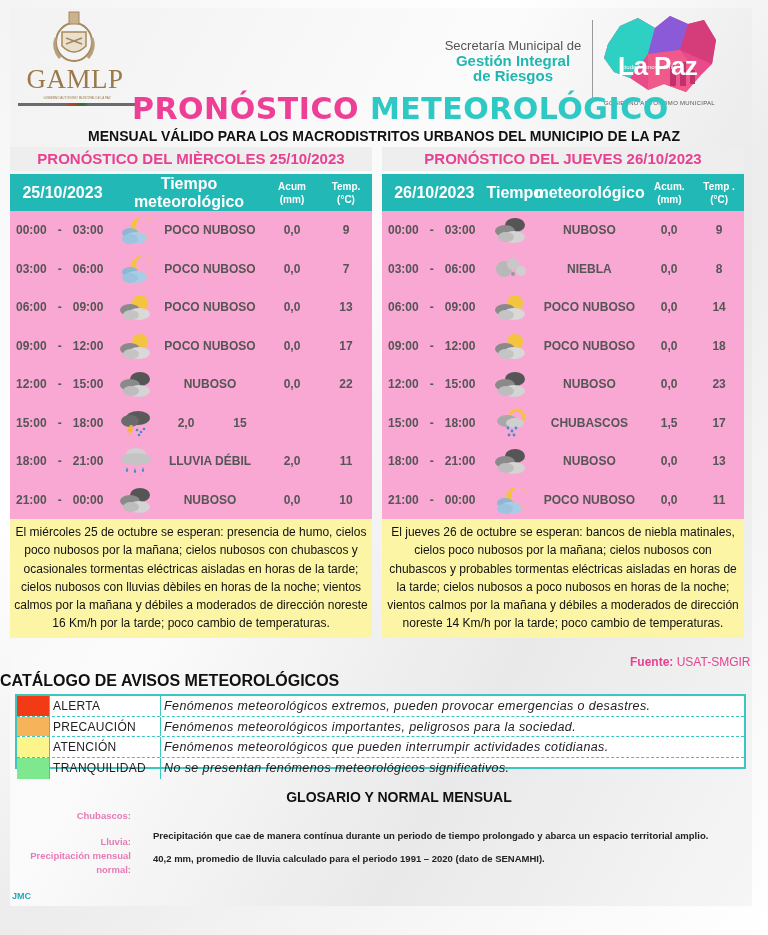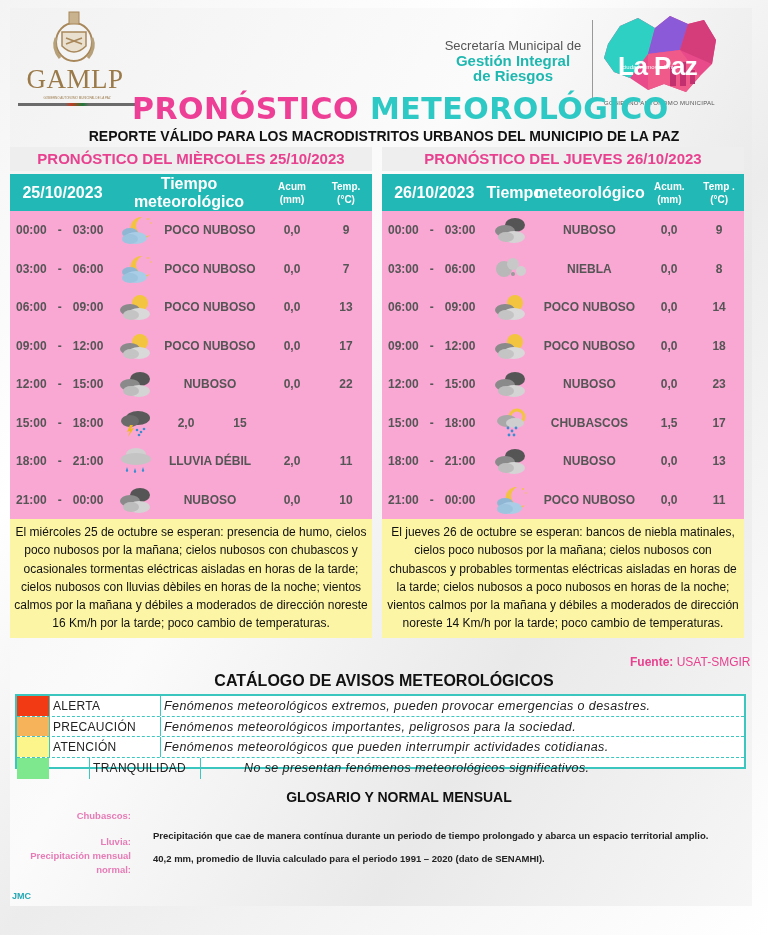--- a/index.html
+++ b/index.html
@@ -89,29 +89,29 @@
   .summary {
     background: #fdf5a6; text-align: center; font-size: 12px; font-weight: normal;
     line-height: 18.3px; color: #111; padding: 4px 4px 5px 4px;
   }
   .fuente {
     position: absolute; left: 630px; top: 655px; font-size: 12px; font-weight: bold; color: #e8418f;
   }
   .fuente .fv { font-weight: normal; }
   
   .catalog-title {
-    position: absolute; left: 0; top: 672px; width: 768px; text-align: center;
+    position: absolute; left: 0; top: 672px; width: 768px; text-align: left;
     font-size: 16px; font-weight: bold; color: #111;
   }
   .catalog {
     position: absolute; left: 15px; top: 694px; width: 731px; height: 75px;
     border: 2px solid #3cc6c0; background: #ffffff;
   }
   .cat-row { display: flex; height: 20.7px; border-bottom: 1px dashed #3cc6c0; }
-  .cat-row:last-child { border-bottom: none; gap: 40px; }
+  .cat-row:last-child { border-bottom: none; }
   .cat-color { width: 32px; height: 100%; }
   .cat-level {
     width: 112px; border-left: 1px solid #3cc6c0; border-right: 1px solid #3cc6c0;
     font-size: 12px; color: #222; padding-left: 3px; line-height: 20px; letter-spacing: 0.3px;
   }
   .cat-desc {
     flex: 1; font-size: 12.5px; font-style: italic; color: #222; padding-left: 3px; line-height: 20px;
     letter-spacing: 0.4px;
   }
   
@@ -163,21 +163,21 @@
   <rect x="90" y="56" width="5" height="14" fill="#c33070"></rect>
 </svg>
 <div class="lapaz-text">La Paz</div>
 <div class="lapaz-tag">ciudadenmovimiento</div>
 <div class="gob-aut">GOBIERNO AUTÓNOMO MUNICIPAL</div>
 
 <div class="main-title">
   <span class="t1">PRONÓSTICO</span>
   <span class="t2">METEOROLÓGICO</span>
 </div>
-<div class="subtitle">REPORTE VÁLIDO PARA LOS MACRODISTRITOS URBANOS DEL MUNICIPIO DE LA PAZ</div>
+<div class="subtitle">MENSUAL VÁLIDO PARA LOS MACRODISTRITOS URBANOS DEL MUNICIPIO DE LA PAZ</div>
 
 <div class="day-panel left">
   <div class="day-title">PRONÓSTICO DEL MIÈRCOLES 25/10/2023</div>
   <div class="day-table-header">
     <div class="h" style="width:105px">25/10/2023</div>
     <div class="h" style="width:148px">Tiempo meteorológico</div>
     <div class="h small" style="width:58px">
       <div>Acum</div>
       <div>(mm)</div>
     </div>

